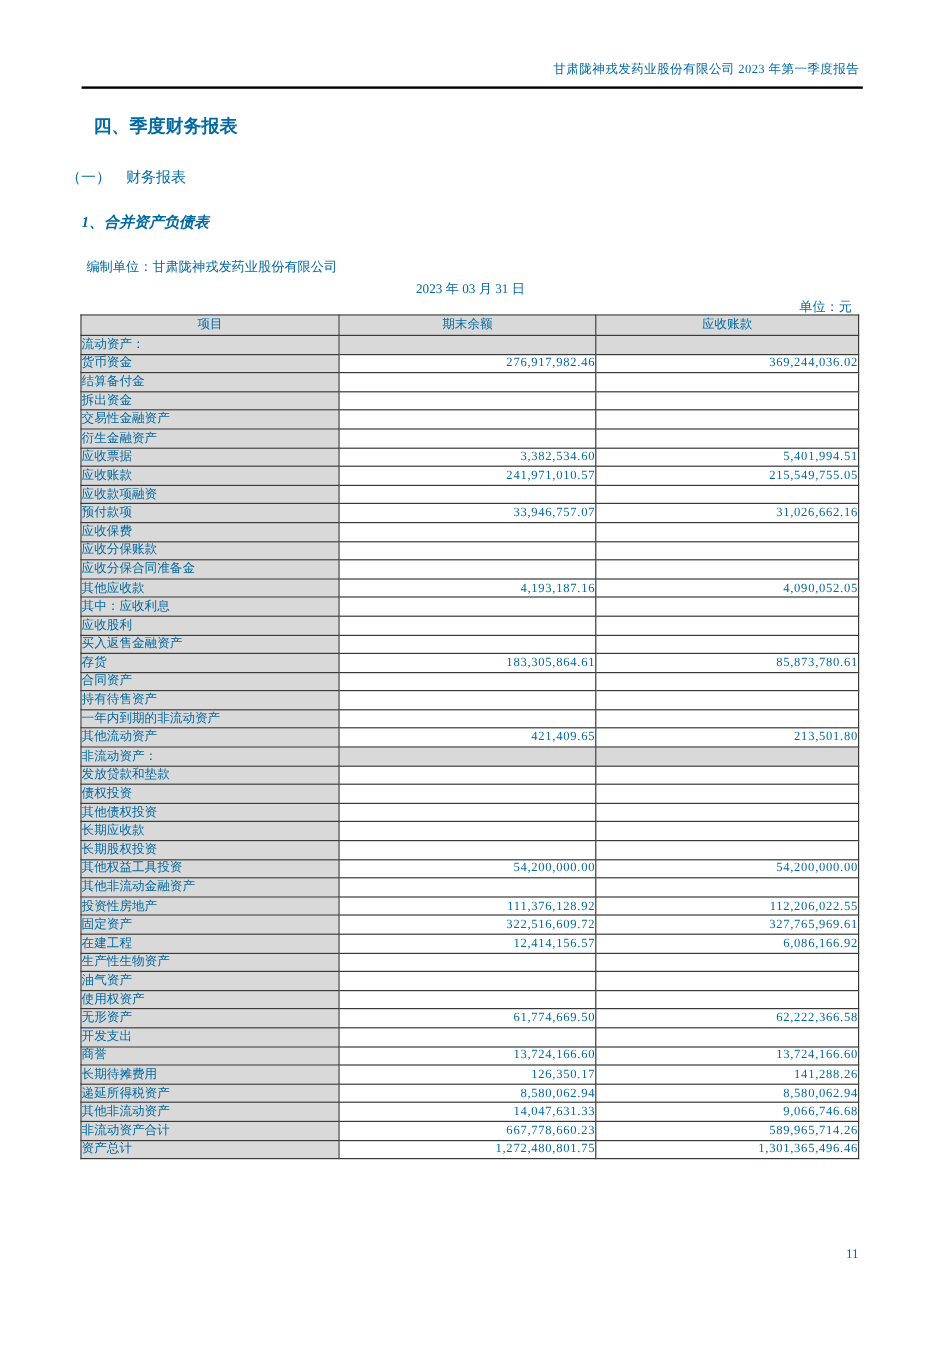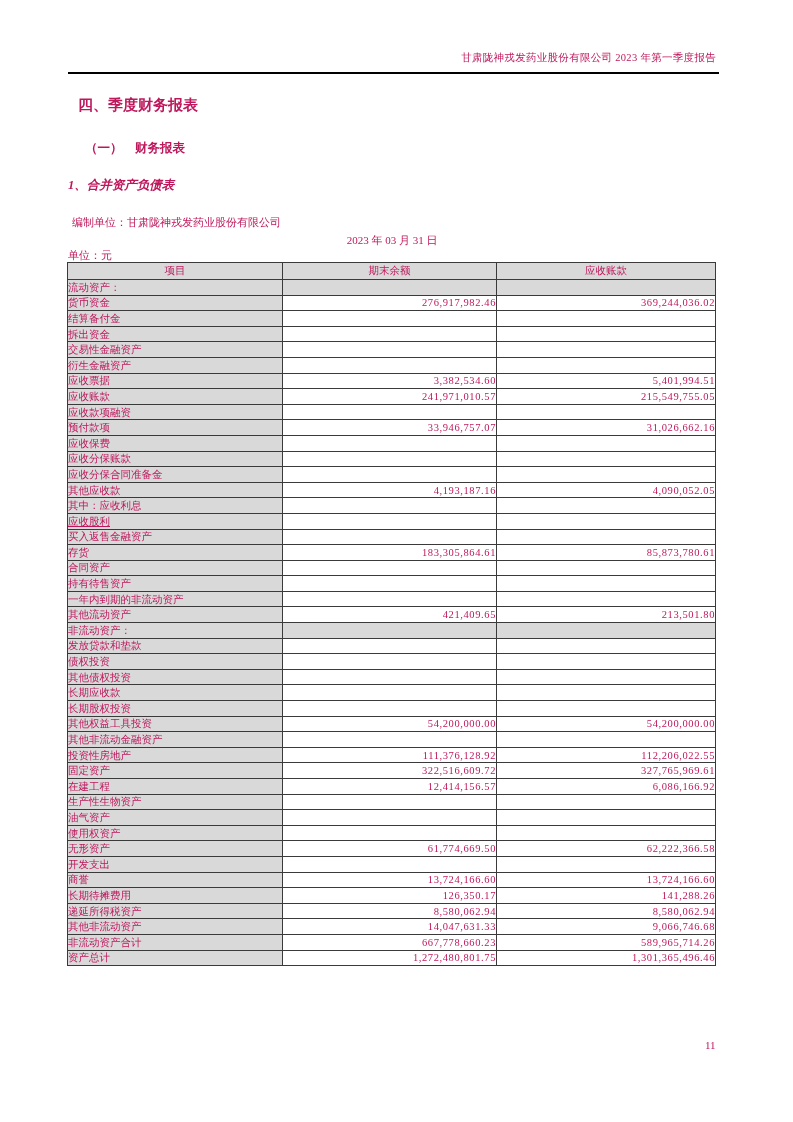--- a/index.html
+++ b/index.html
@@ -6,21 +6,21 @@
     margin: 0;
     padding: 0;
     background: #ffffff;
   }
   .page {
     position: relative;
     width: 793px;
     height: 1122px;
     background: #ffffff;
     font-family: "Liberation Serif", "DejaVu Serif", serif;
-    color: #be185d;
+    color: #0369a1;
     overflow: hidden;
   }
   .doc-header {
     position: absolute;
     top: 51px;
     left: 68px;
     width: 648px;
     text-align: right;
     font-size: 10.5px;
     letter-spacing: 0.3px;
@@ -39,34 +39,34 @@
     top: 96px;
     left: 78px;
     margin: 0;
     font-size: 15px;
     font-weight: bold;
     white-space: nowrap;
   }
   .h2 {
     position: absolute;
     top: 140px;
-    left: 85px;
+    left: 55px;
+    margin: 0;
+    font-size: 12.5px;
+    font-weight: normal;
+    white-space: nowrap;
+  }
+  .h3 {
+    position: absolute;
+    top: 177px;
+    left: 68px;
     margin: 0;
     font-size: 12.5px;
     font-weight: bold;
     white-space: nowrap;
-  }
-  .h3 {
-    position: absolute;
-    top: 177px;
-    left: 68px;
-    margin: 0;
-    font-size: 12.5px;
-    font-weight: bold;
-    white-space: nowrap;
     font-style: italic;
   }
   .prepared {
     position: absolute;
     top: 215px;
     left: 72px;
     font-size: 11px;
     white-space: nowrap;
   }
   .stmt-date {
@@ -75,20 +75,21 @@
     left: 68px;
     width: 648px;
     text-align: center;
     font-size: 11px;
   }
   .unit {
     position: absolute;
     top: 248px;
     left: 68px;
     width: 642px;
+    text-align: right;
     font-size: 11px;
   }
   table.bs {
     position: absolute;
     top: 262px;
     left: 67px;
     width: 648px;
     border-collapse: collapse;
     table-layout: fixed;
     font-size: 10.5px;
@@ -116,21 +117,21 @@
     text-align: right;
     padding-right: 7px;
     letter-spacing: 0.6px;
   }
   tr.section td.val {
     background: #d9d9d9;
   }
   .ind0 { padding-left: 6px; margin-left: 46px; }
   .ind1 { padding-left: 20px; }
   .ind2 { padding-left: 34px; }
-  .ind3 { padding-left: 60px; text-decoration: underline; }
+  .ind3 { padding-left: 60px; }
   .pagenum {
     position: absolute;
     top: 1039px;
     left: 705px;
     font-size: 11px;
   }
 </style>
 </head>
 <body>
 

